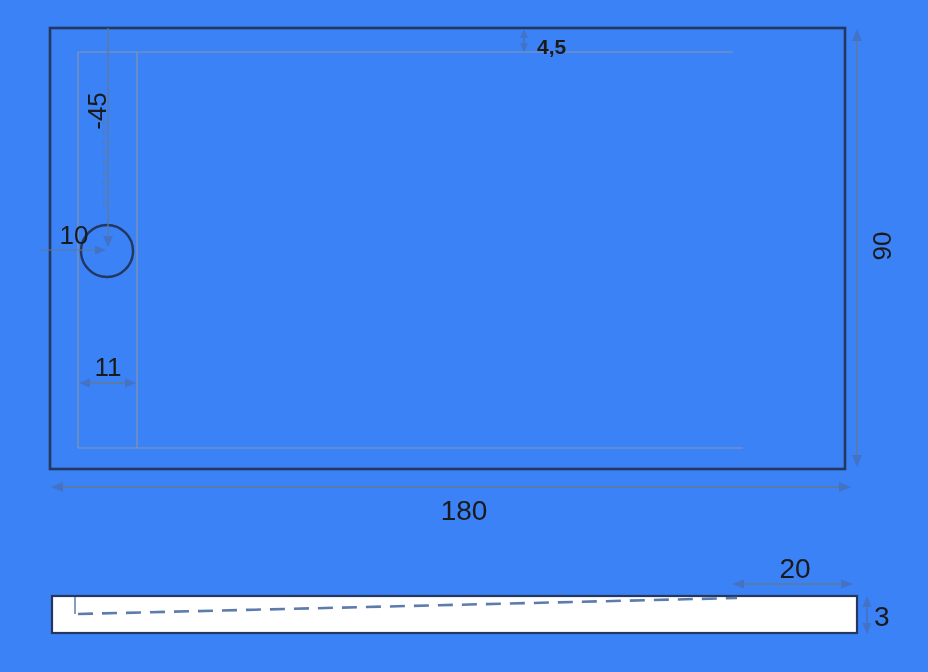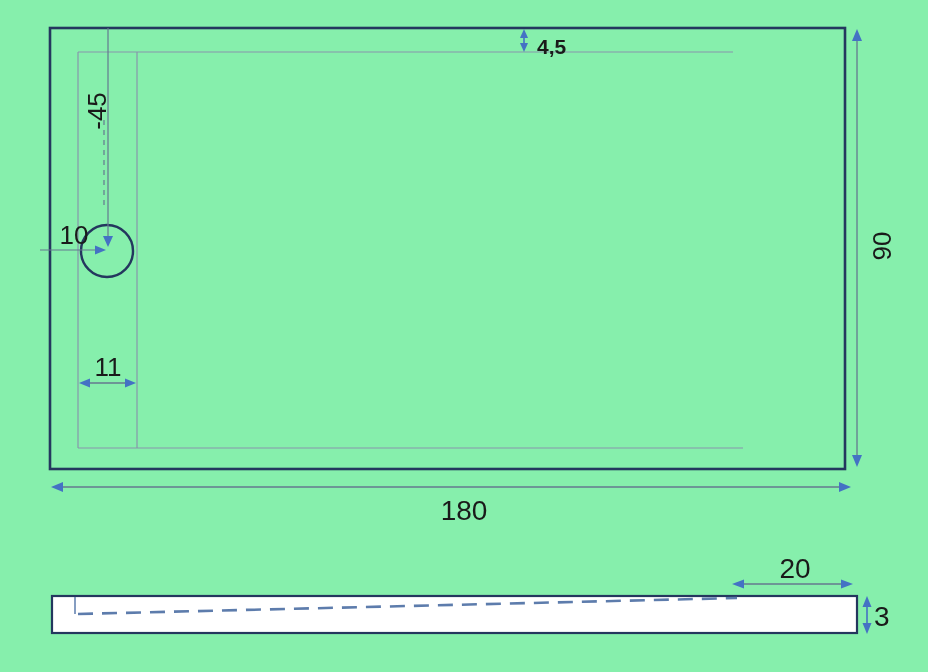--- a/index.html
+++ b/index.html
@@ -5,21 +5,21 @@
   html, body {
     margin: 0;
     padding: 0;
     background: #ffffff;
     font-family: "Liberation Sans", sans-serif;
   }
   .canvas {
     position: relative;
     width: 928px;
     height: 672px;
-    background: #86efac;
+    background: #3b82f6;
     overflow: hidden;
   }
   svg { display: block; }
   text {
     font-family: "Liberation Sans", sans-serif;
     fill: #1a1a1a;
   }
   .dim-label { font-size: 26px; font-weight: 400; }
   .dim-label-big { font-size: 28px; font-weight: 400; }
   .dim-label-small-bold { font-size: 21px; font-weight: 700; }

